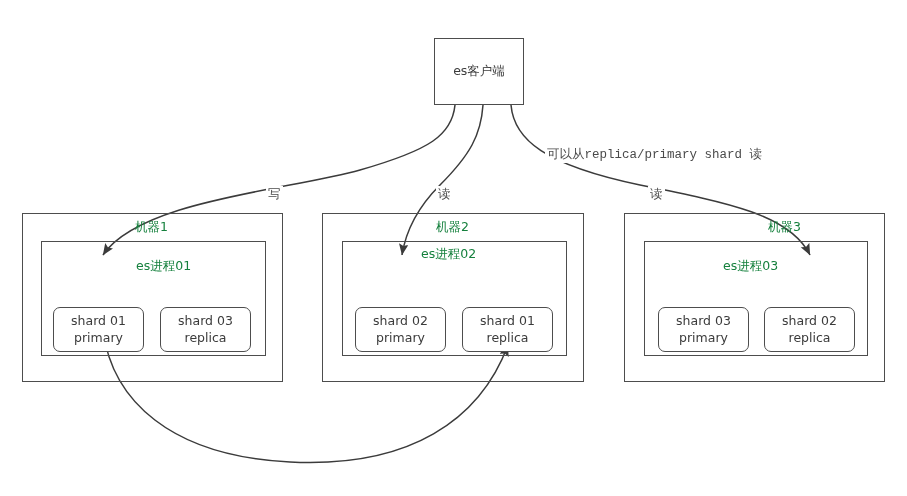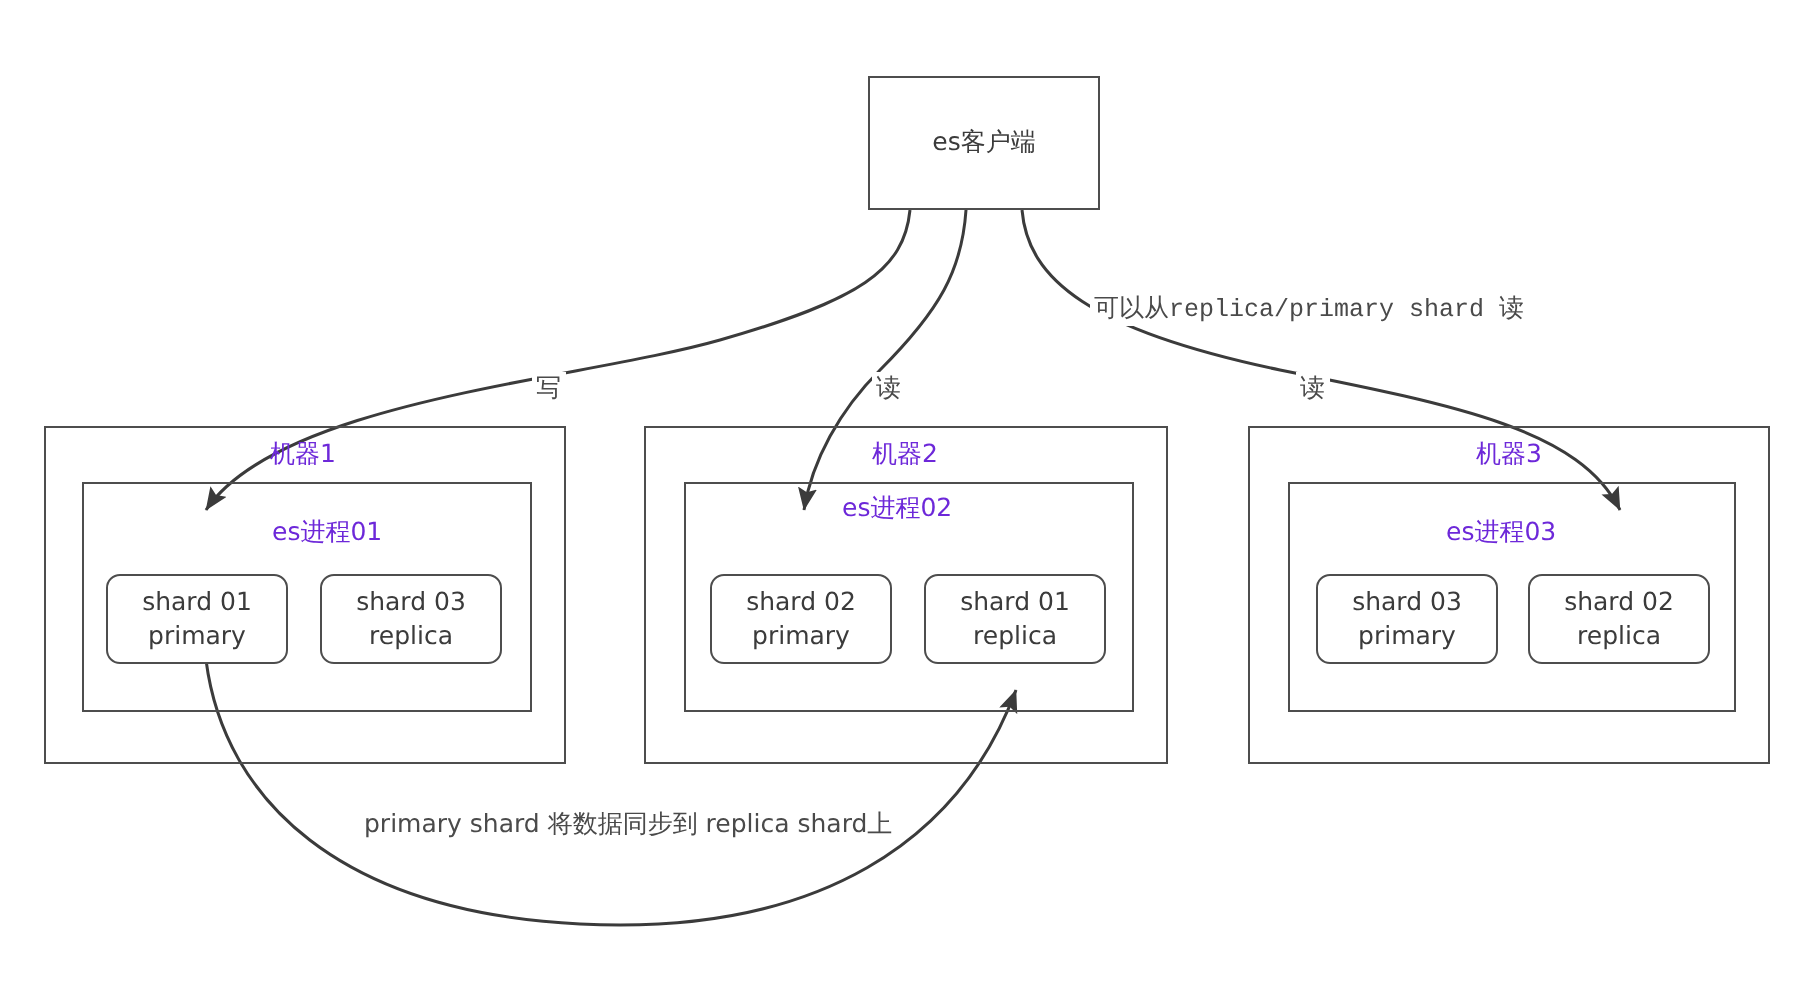--- a/index.html
+++ b/index.html
@@ -36,31 +36,32 @@
   .process-box { border-width: 1.6px; }
   .shard-box {
     border-radius: 7px;
     border-width: 1.7px;
     display: flex;
     flex-direction: column;
     align-items: center;
     justify-content: center;
     line-height: 1.32;
     background: #ffffff;
+    margin-top: 20px;
   }
   .client-box {
     display: flex;
     align-items: center;
     justify-content: center;
     background: #ffffff;
   }
   .lbl {
     position: absolute;
     white-space: nowrap;
-    color: #6d28d9;
+    color: #15803d;
   }
   .title-lbl { font-size: 12.5px; }
   .shard-line { font-size: 12.5px; }
   .client-lbl { font-size: 12.5px; }
   .edge-lbl {
     position: absolute;
     white-space: nowrap;
     font-size: 12.5px;
     color: #4a4a4a;
     background: #ffffff;
@@ -82,21 +83,21 @@
 
     <path d="M455,105 C452,135 430,150 360,170 C290,190 140,200 103,255" fill="none" stroke="#3b3b3b" stroke-width="1.5" marker-end="url(#arrowhead)"></path>
 
     <path d="M483,105 C481,135 470,155 440,185 C420,205 406,230 402,255" fill="none" stroke="#3b3b3b" stroke-width="1.5" marker-end="url(#arrowhead)"></path>
 
     <path d="M511,105 C514,140 545,165 640,185 C730,203 790,215 810,255" fill="none" stroke="#3b3b3b" stroke-width="1.5" marker-end="url(#arrowhead)"></path>
 
     <path d="M103,330 C112,400 170,456 290,462 C410,468 480,420 508,345" fill="none" stroke="#3b3b3b" stroke-width="1.5" marker-end="url(#arrowhead)"></path>
   </svg>
 
-  <div class="box client-box" style="left:434px; top:38px; width:116px; height:67px;">
+  <div class="box client-box" style="left:434px; top:38px; width:90px; height:67px;">
     <span class="client-lbl">es客户端</span>
   </div>
 
   <div class="box machine-box" style="left:22px; top:213px; width:261px; height:169px;"></div>
   <div class="lbl title-lbl" style="left:135px; top:219px;">机器1</div>
 
   <div class="box process-box" style="left:41px; top:241px; width:225px; height:115px;"></div>
   <div class="lbl title-lbl" style="left:136px; top:258px;">es进程01</div>
 
   <div class="box shard-box" style="left:53px; top:287px; width:91px; height:45px;">
@@ -119,21 +120,21 @@
     <span class="shard-line">shard 02</span>
     <span class="shard-line">primary</span>
   </div>
 
   <div class="box shard-box" style="left:462px; top:287px; width:91px; height:45px;">
     <span class="shard-line">shard 01</span>
     <span class="shard-line">replica</span>
   </div>
 
   <div class="box machine-box" style="left:624px; top:213px; width:261px; height:169px;"></div>
-  <div class="lbl title-lbl" style="left:738px; top:219px;">机器3</div>
+  <div class="lbl title-lbl" style="left:768px; top:219px;">机器3</div>
 
   <div class="box process-box" style="left:644px; top:241px; width:224px; height:115px;"></div>
   <div class="lbl title-lbl" style="left:723px; top:258px;">es进程03</div>
 
   <div class="box shard-box" style="left:658px; top:287px; width:91px; height:45px;">
     <span class="shard-line">shard 03</span>
     <span class="shard-line">primary</span>
   </div>
 
   <div class="box shard-box" style="left:764px; top:287px; width:91px; height:45px;">
@@ -143,15 +144,14 @@
 
 
   <div class="edge-lbl edge-lbl-small" style="left:266px; top:186px;">写</div>
 
   <div class="edge-lbl edge-lbl-small" style="left:436px; top:186px;">读</div>
 
   <div class="edge-lbl edge-lbl-small" style="left:648px; top:186px;">读</div>
 
   <div class="edge-lbl" style="left:545px; top:146px;font-family:Liberation Mono, monospace;">可以从replica/primary shard 读</div>
 
-  <div class="edge-lbl" style="left:180px; top:404px;">primary shard 将数据同步到 replica shard上</div>
 
 </div>
 
 </body></html>

